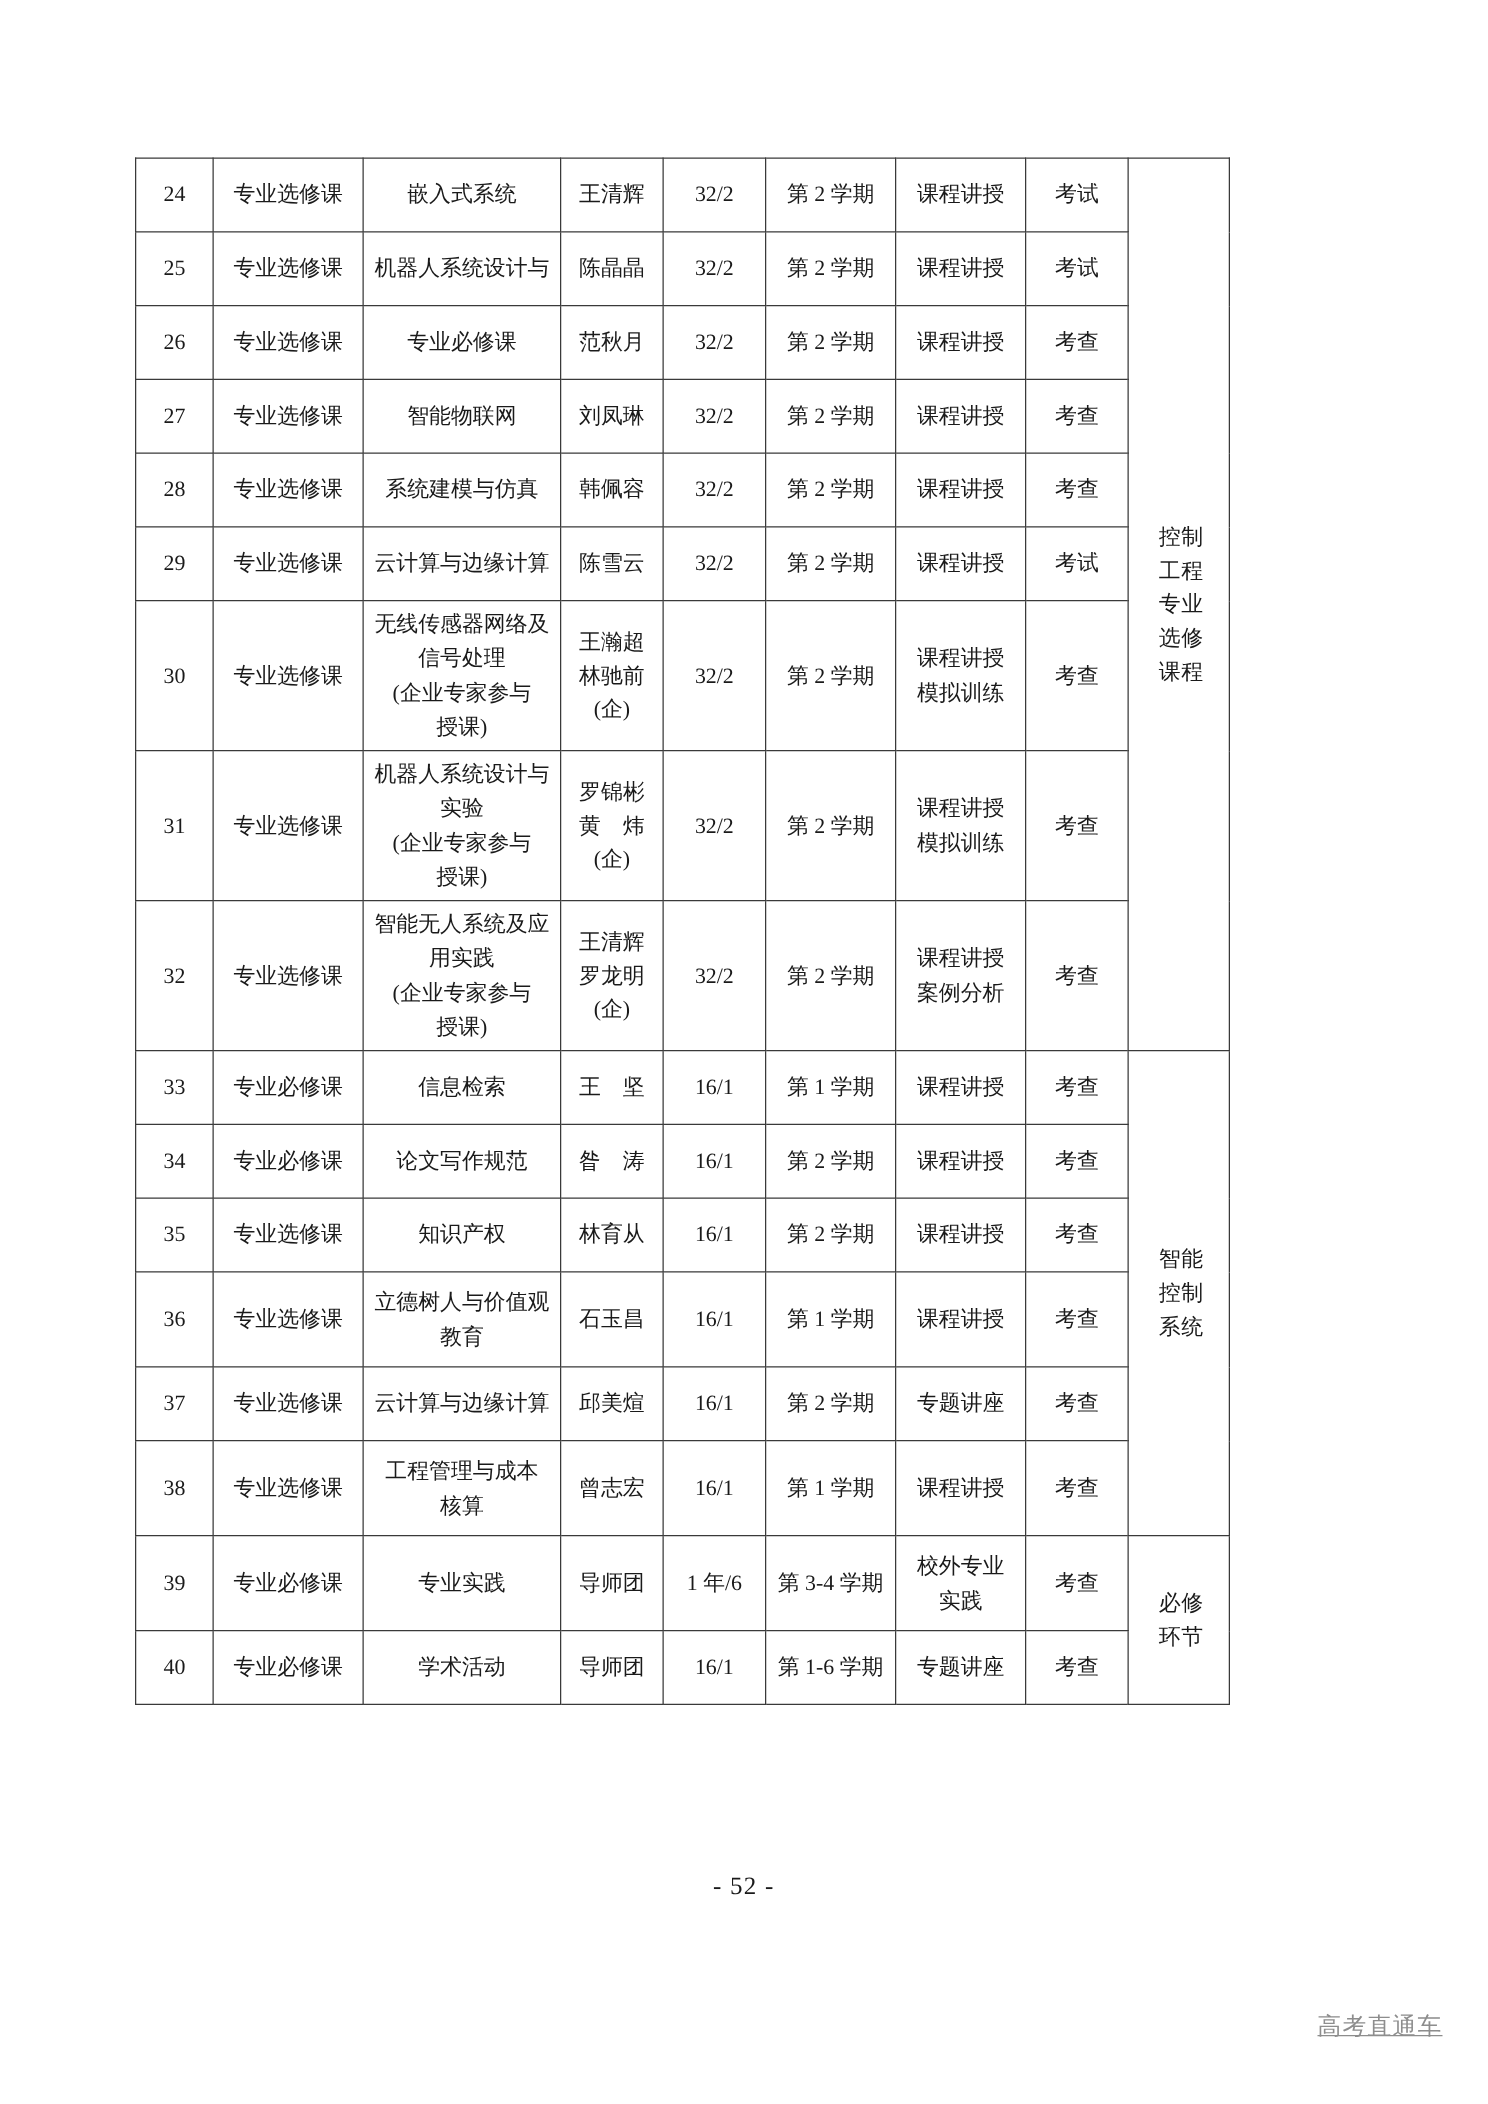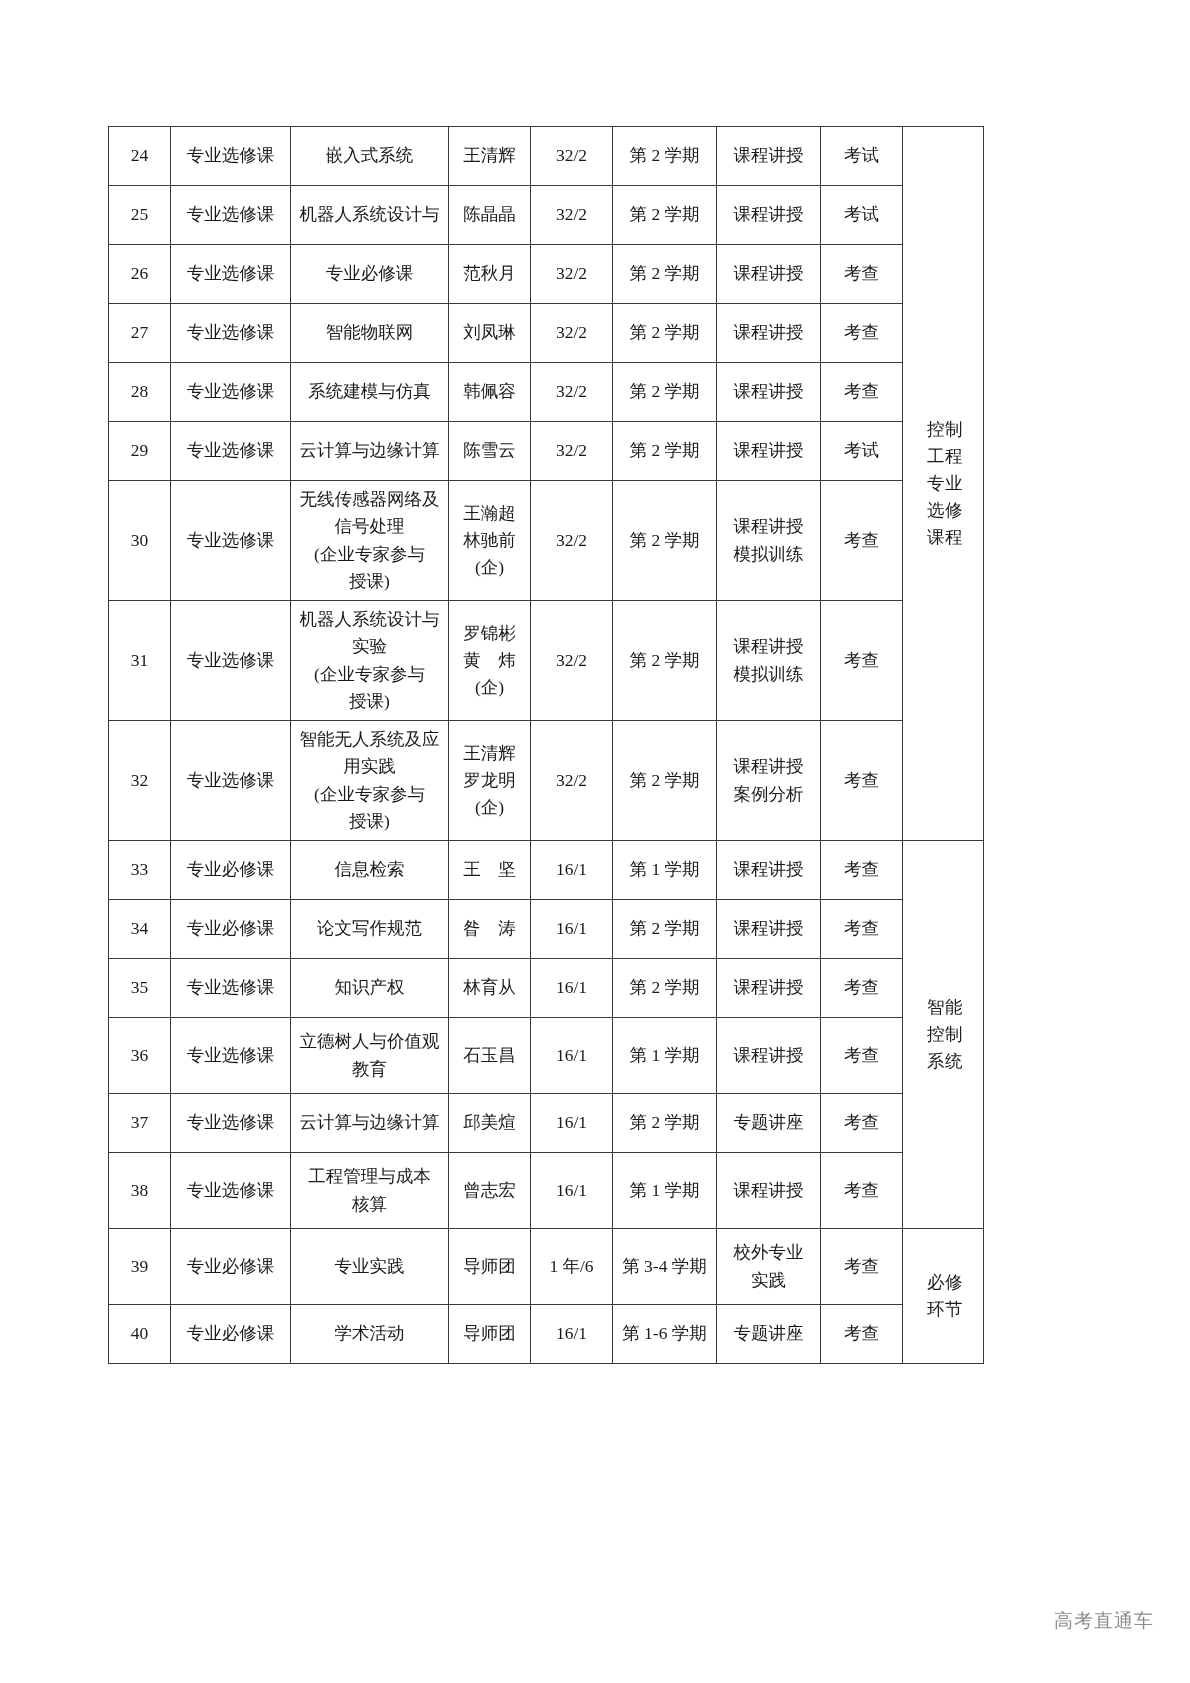--- a/index.html
+++ b/index.html
@@ -93,20 +93,21 @@
   }
 
   .watermark {
     position: absolute;
     right: 36px;
     top: 1608px;
     font-size: 19px;
     color: #8d8d8d;
     font-family: "Liberation Sans", sans-serif;
     letter-spacing: 1px;
+    text-decoration: underline;
   }
 </style>
 </head>
 <body>
 
 <div class="page">
 
   <div class="table-wrap">
     <table class="curriculum">
       <colgroup>
@@ -329,15 +330,16 @@
           <td>导师团</td>
           <td class="num">16/1</td>
           <td>第 1-6 学期</td>
           <td>专题讲座</td>
           <td>考查</td>
         </tr>
       </tbody>
     </table>
   </div>
 
+  <div class="page-number">- 52 -</div>
   <div class="watermark">高考直通车</div>
 
 </div>
 
 </body></html>

